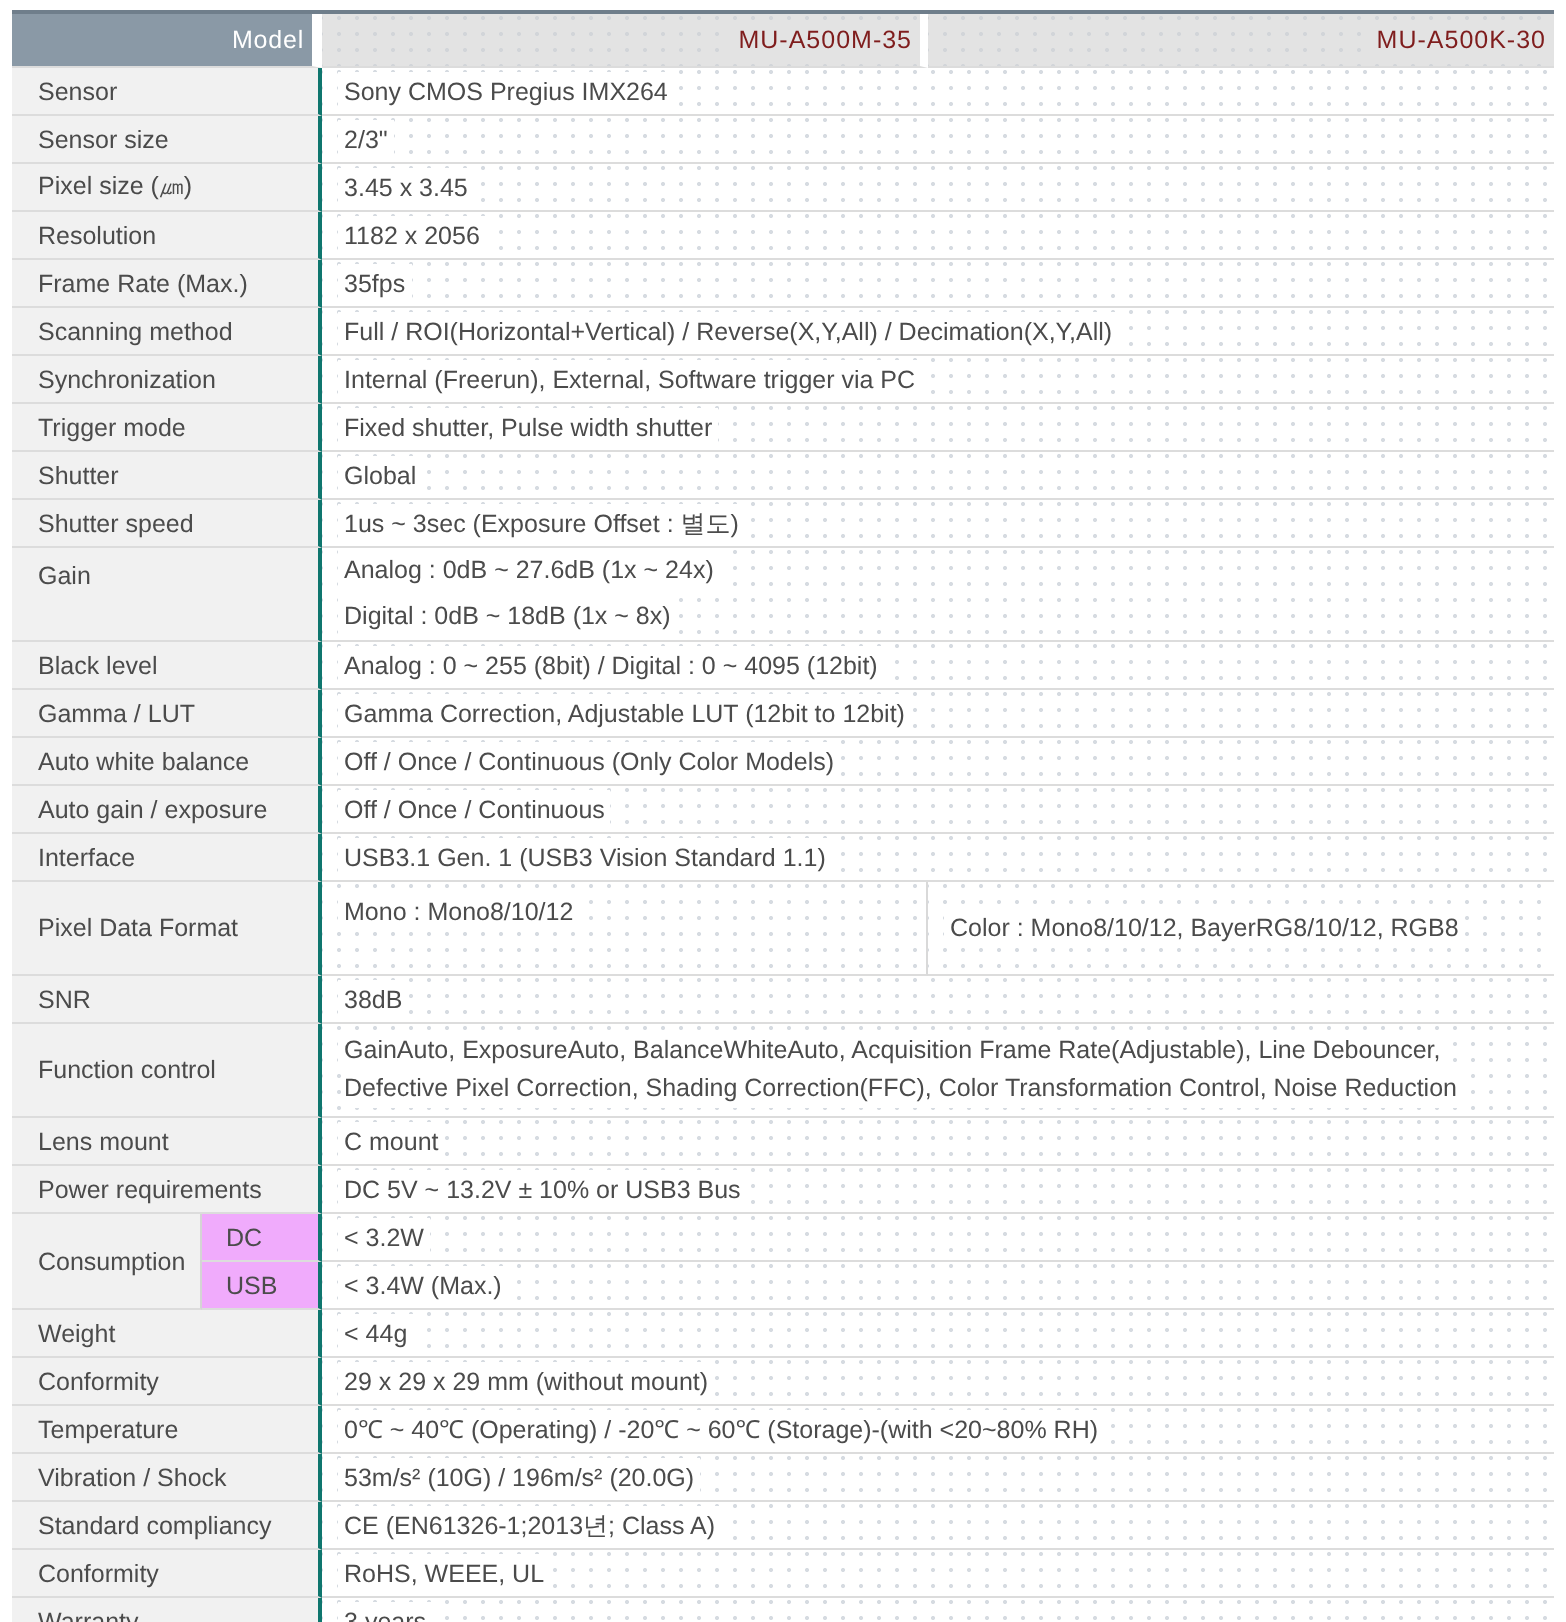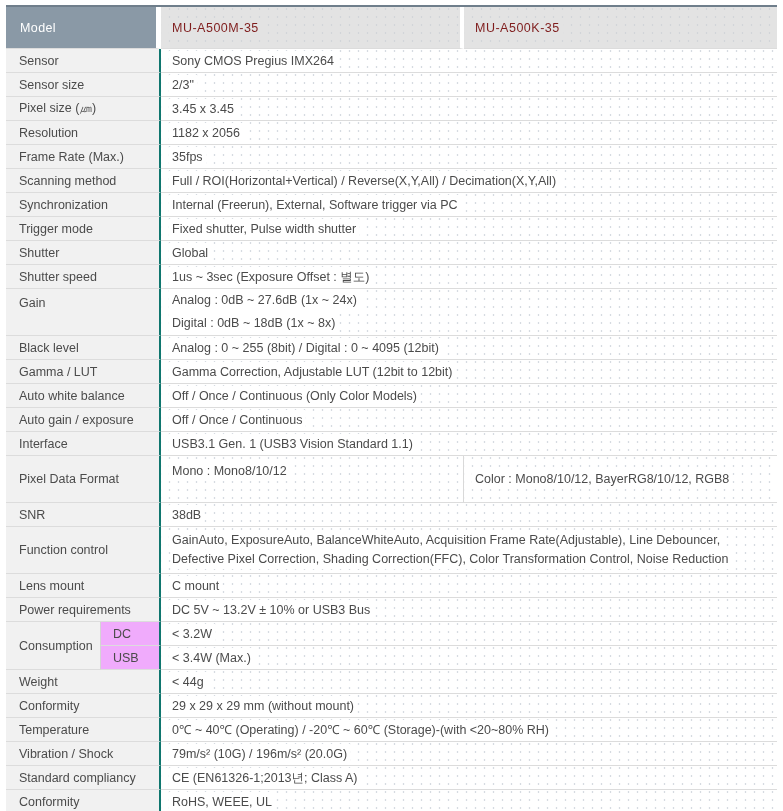--- a/index.html
+++ b/index.html
@@ -25,21 +25,21 @@
     font-weight: normal;
     text-align: left;
     color: #4b4b4b;
     vertical-align: middle;
     height: 24px;
     padding: 0 4px 0 13px;
     border-bottom: 1px solid #dcdcdc;
     overflow: hidden;
     white-space: nowrap;
   }
-  tr.r-head td, tr.r-head th { height: 42px; }
+  tr.r-head td, tr.r-head th { height: 27px; text-align: right; }
   tr.r-tall td { height: 47px; margin-left: 31px; }
   tbody tr:last-child td { border-bottom: none; }
 
   
   .lbl {
     background: #f1f1f1;
     border-right: 2px solid #0f766e;
   }
   .lbl-group { border-right: 1px solid #d4d4d4; }
   .sub { background: #f0abfc; padding-left: 12px; }
@@ -94,21 +94,21 @@
     </colgroup>
     <thead>
       <tr class="r-head">
         <th class="model-lbl" colspan="2">
           <span class="cell-text">Model</span>
         </th>
         <td class="val model-val gapR">
           <span class="cell-text">MU-A500M-35</span>
         </td>
         <td class="val model-val">
-          <span class="cell-text">MU-A500K-35</span>
+          <span class="cell-text">MU-A500K-30</span>
         </td>
       </tr>
     </thead>
     <tbody>
         <tr class="r-std">
           <td class="lbl" colspan="2"><span class="cell-text">Sensor</span></td>
           <td class="val" colspan="2"><span class="cell-text">Sony CMOS Pregius IMX264</span></td>
         </tr>
         <tr class="r-std">
           <td class="lbl" colspan="2"><span class="cell-text">Sensor size</span></td>
@@ -210,21 +210,21 @@
         <tr class="r-std">
           <td class="lbl" colspan="2"><span class="cell-text">Conformity</span></td>
           <td class="val" colspan="2"><span class="cell-text">29 x 29 x 29 mm (without mount)</span></td>
         </tr>
         <tr class="r-std">
           <td class="lbl" colspan="2"><span class="cell-text">Temperature</span></td>
           <td class="val" colspan="2"><span class="cell-text">0℃ ~ 40℃ (Operating) / -20℃ ~ 60℃ (Storage)-(with &lt;20~80% RH)</span></td>
         </tr>
         <tr class="r-std">
           <td class="lbl" colspan="2"><span class="cell-text">Vibration / Shock</span></td>
-          <td class="val" colspan="2"><span class="cell-text">79m/s² (10G) / 196m/s² (20.0G)</span></td>
+          <td class="val" colspan="2"><span class="cell-text">53m/s² (10G) / 196m/s² (20.0G)</span></td>
         </tr>
         <tr class="r-std">
           <td class="lbl" colspan="2"><span class="cell-text">Standard compliancy</span></td>
           <td class="val" colspan="2"><span class="cell-text">CE (EN61326-1;2013년; Class A)</span></td>
         </tr>
         <tr class="r-std">
           <td class="lbl" colspan="2"><span class="cell-text">Conformity</span></td>
           <td class="val" colspan="2"><span class="cell-text">RoHS, WEEE, UL</span></td>
         </tr>
         <tr class="r-std">

